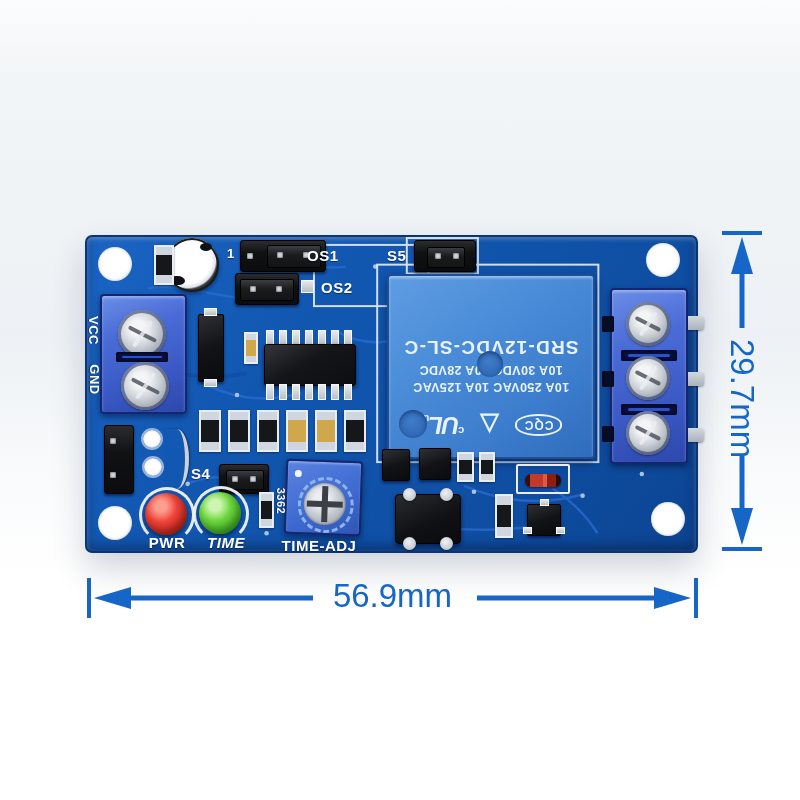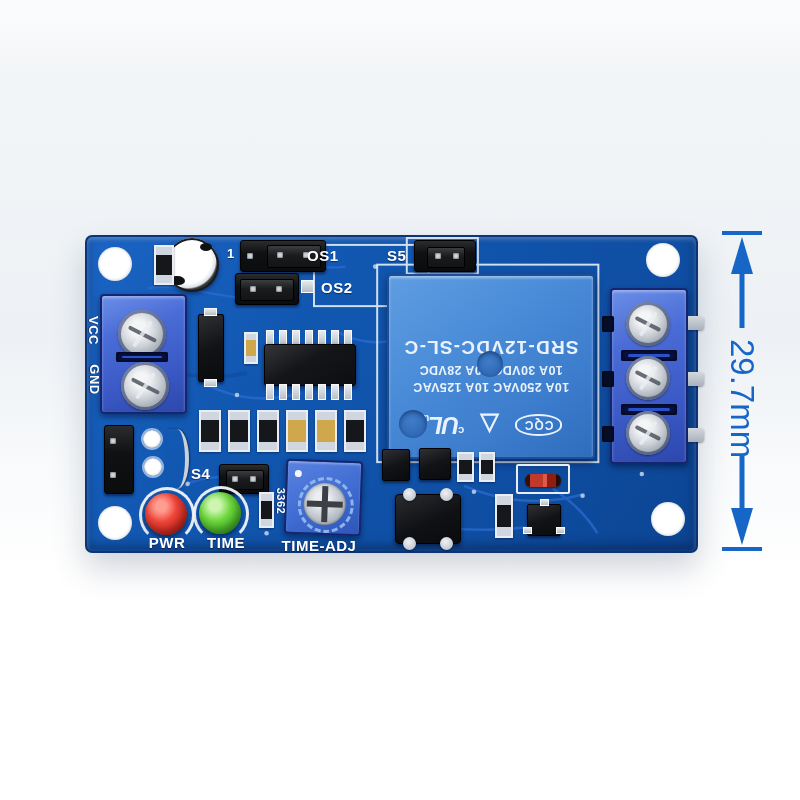--- a/index.html
+++ b/index.html
@@ -246,21 +246,21 @@
       <span class="pot-screw" style="left:17px;top:21px;width:42px;height:42px;"></span>
     </div>
     <div class="abs silk silk-sm vert" style="left:172px;top:258px;width:44px;font-size:11px;">3362</div>
     <div class="abs silk silk-md" style="left:186px;top:300px;width:92px;text-align:center;">TIME-ADJ</div>
 
     <div class="abs ledring" style="left:52px;top:250px;width:50px;height:50px;"></div>
     <div class="abs led red" style="left:58px;top:256px;width:42px;height:42px;"></div>
     <div class="abs ledring" style="left:106px;top:249px;width:50px;height:50px;"></div>
     <div class="abs led green" style="left:112px;top:255px;width:42px;height:42px;"></div>
     <div class="abs silk silk-md" style="left:60px;top:297px;width:40px;text-align:center;">PWR</div>
-    <div class="abs silk silk-md" style="left:115px;top:297px;width:48px;text-align:center;">TIME</div>
+    <div class="abs silk silk-md" style="left:115px;top:297px;width:48px;text-align:center;font-style:italic;">TIME</div>
 
     <div class="abs blackpart" style="left:295px;top:212px;width:26px;height:30px;"></div>
     <div class="abs blackpart" style="left:332px;top:211px;width:30px;height:30px;"></div>
     <div class="abs smd" style="left:370px;top:215px;width:17px;height:30px;"></div>
     <div class="abs smd" style="left:392px;top:215px;width:16px;height:30px;"></div>
     <div class="abs smd" style="left:408px;top:257px;width:18px;height:44px;"></div>
 
     <div class="abs opto" style="left:308px;top:257px;width:64px;height:48px;">
       <span class="leg" style="left:7px;top:-7px;"></span>
         <span class="leg" style="left:44px;top:-7px;"></span>
@@ -286,20 +286,33 @@
       <div class="abs screw" style="left:14px;top:121px;width:44px;height:44px;"></div>
       <span class="entry" style="left:-10px;top:26px;"></span>
       <span class="entry" style="left:-10px;top:81px;"></span>
       <span class="entry" style="left:-10px;top:136px;"></span>
     </div>
     <span class="tab" style="left:601px;top:79px;"></span>
     <span class="tab" style="left:601px;top:135px;"></span>
     <span class="tab" style="left:601px;top:191px;"></span>
   </div>
 
+  <div class="abs dim-wrap" style="left:85px;top:570px;width:615px;height:56px;">
+    <svg width="615" height="56" viewBox="0 0 615 56">
+      <g stroke="#1566c6" fill="#1566c6">
+        <line x1="4" y1="8" x2="4" y2="48" stroke-width="4"></line>
+        <line x1="611" y1="8" x2="611" y2="48" stroke-width="4"></line>
+        <line x1="40" y1="28" x2="228" y2="28" stroke-width="5"></line>
+        <polygon points="9,28 46,17 46,39" stroke="none"></polygon>
+        <line x1="392" y1="28" x2="576" y2="28" stroke-width="5"></line>
+        <polygon points="606,28 569,17 569,39" stroke="none"></polygon>
+      </g>
+    </svg>
+    <div class="abs dim-label" style="left:0;top:7px;width:615px;text-align:center;">56.9mm</div>
+  </div>
 
   <div class="abs dim-wrap" style="left:714px;top:228px;width:56px;height:326px;">
     <svg width="56" height="326" viewBox="0 0 56 326">
       <g stroke="#1566c6" fill="#1566c6">
         <line x1="8" y1="5" x2="48" y2="5" stroke-width="4"></line>
         <line x1="8" y1="321" x2="48" y2="321" stroke-width="4"></line>
         <line x1="28" y1="42" x2="28" y2="100" stroke-width="5"></line>
         <polygon points="28,9 17,46 39,46" stroke="none"></polygon>
         <line x1="28" y1="228" x2="28" y2="284" stroke-width="5"></line>
         <polygon points="28,317 17,280 39,280" stroke="none"></polygon>

